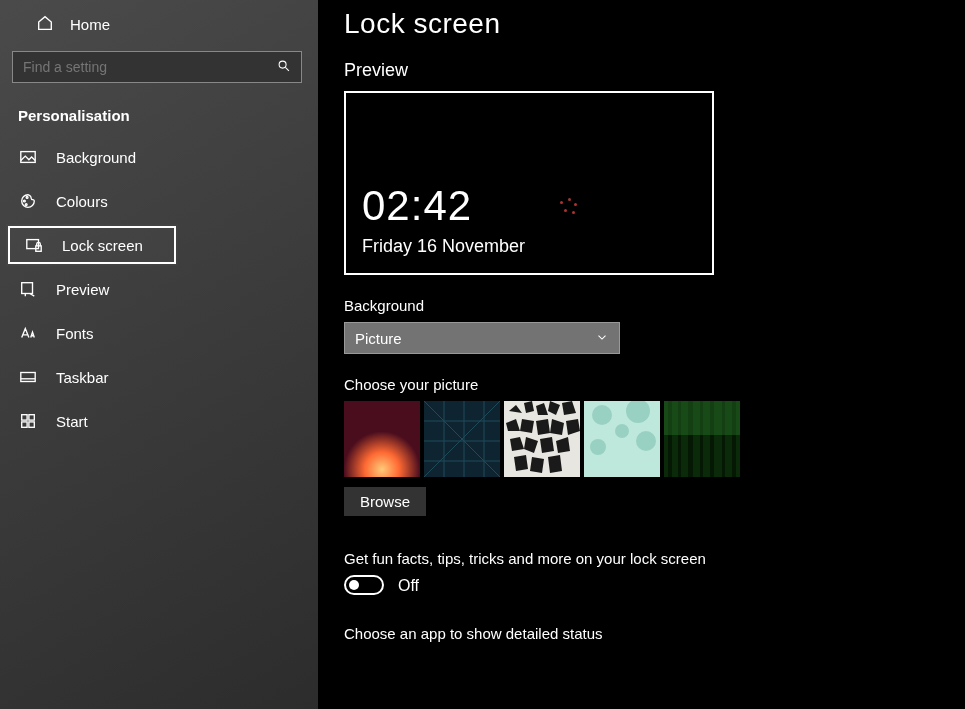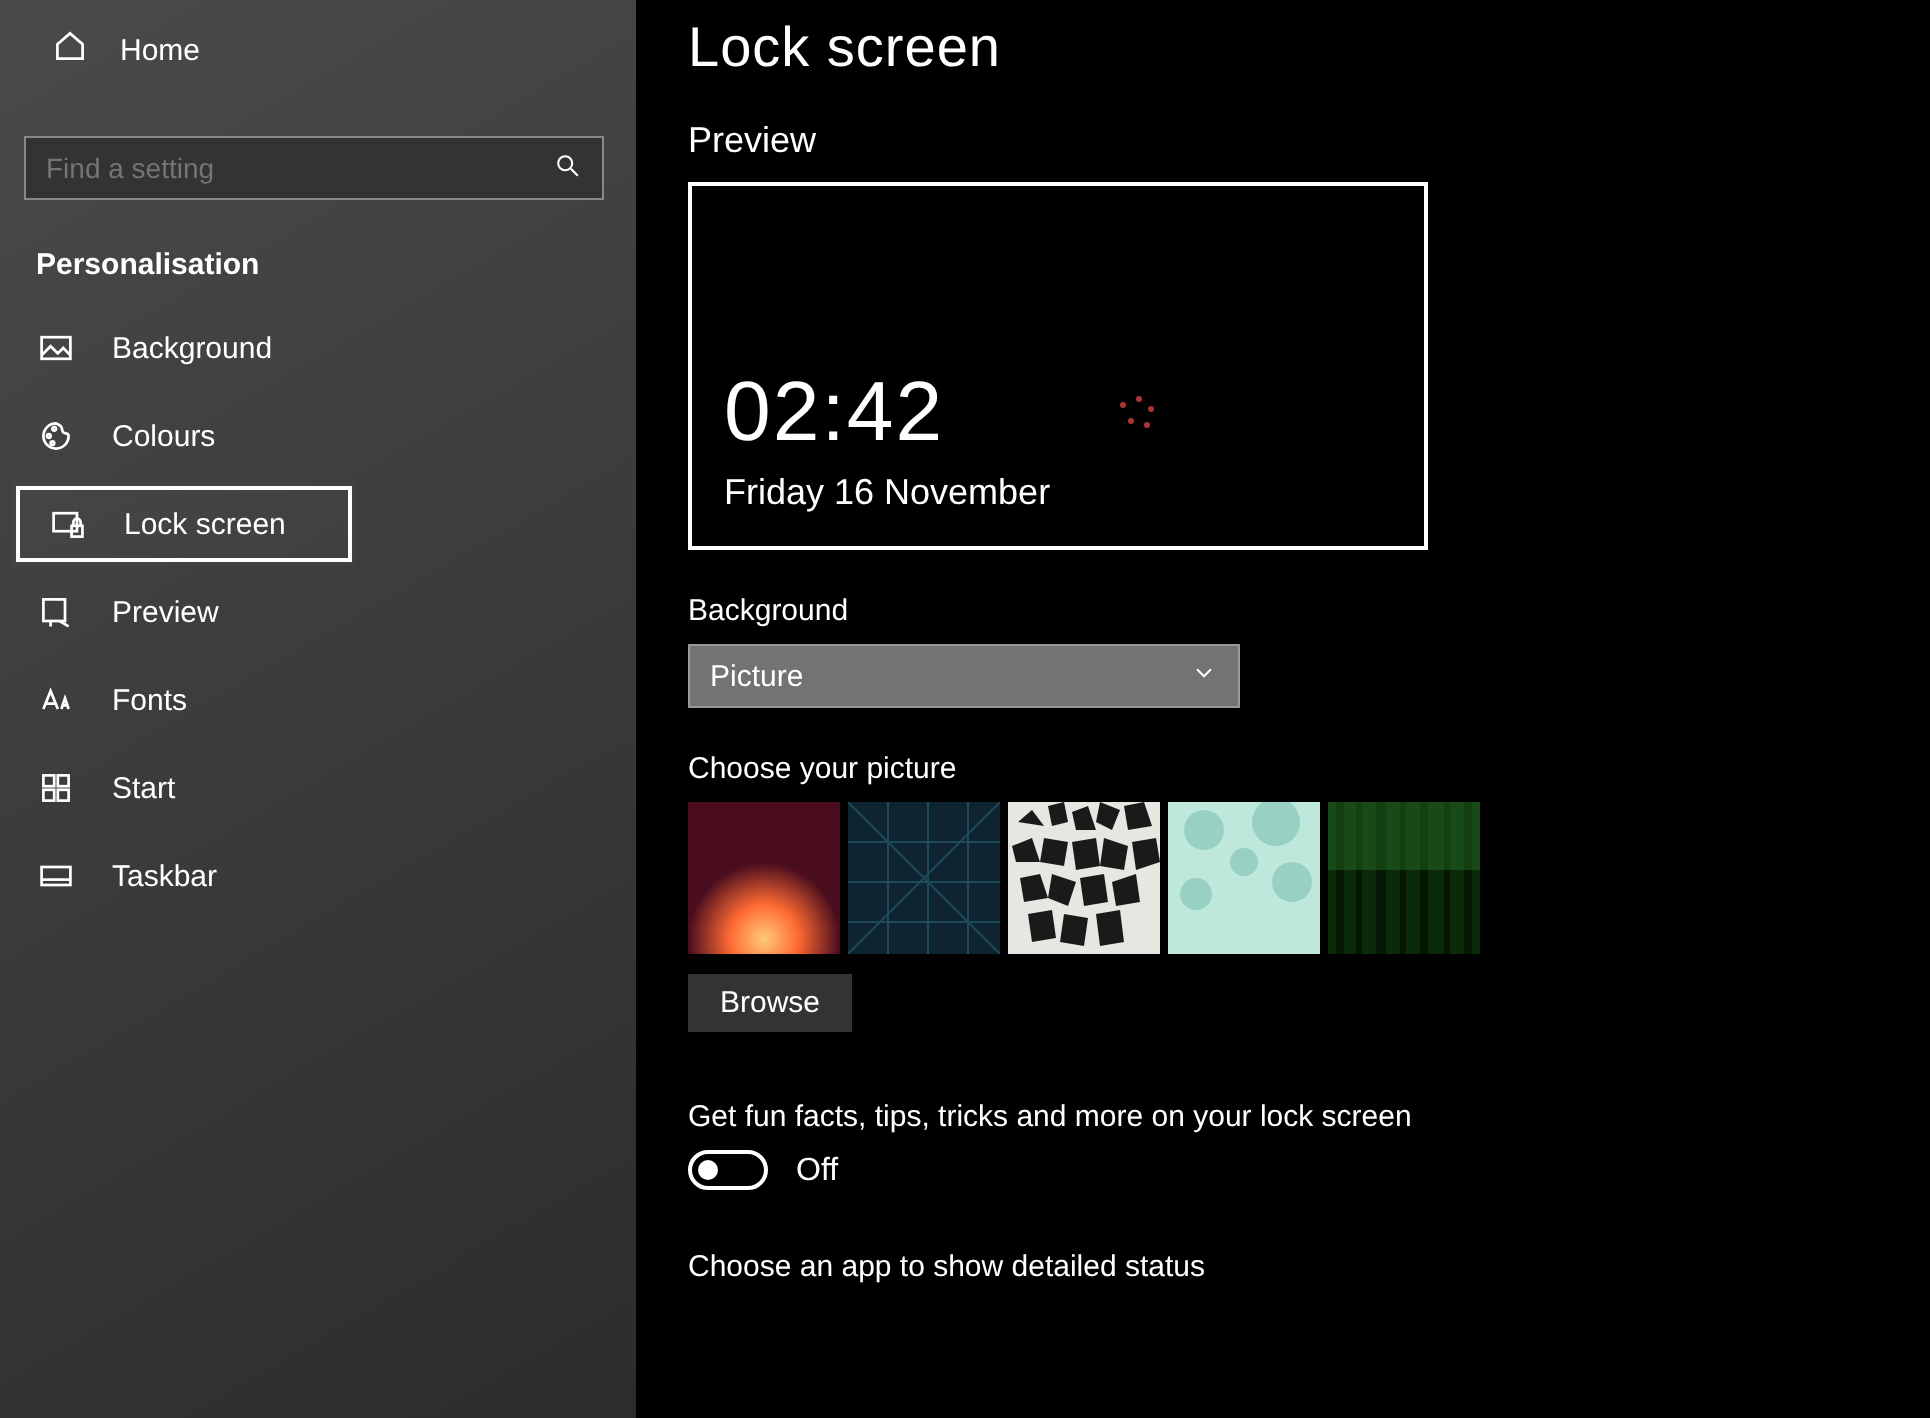--- a/index.html
+++ b/index.html
@@ -9,23 +9,23 @@
   
   .sidebar {
     width: 318px; height: 100%;
     background: #3b3b3b;
     background-image: linear-gradient(150deg, rgba(120,120,120,0.25), rgba(0,0,0,0.25));
     position: relative;
     padding: 0;
   }
   .sidebar .nav-home {
     display: flex; align-items: center; gap: 16px;
-    padding: 14px 18px 14px 26px; font-size: 15px; cursor: pointer;
-  }
-  .search-wrap { padding: 0 12px; margin-top: 18px; margin-bottom: 18px; }
+    padding: 14px 18px 14px 36px; font-size: 15px; cursor: pointer;
+  }
+  .search-wrap { padding: 0 12px; margin-top: 2px; margin-bottom: 18px; }
   .search {
     height: 32px; width: 290px;
     border: 1px solid #888; background: #333;
     display: flex; align-items: center; padding: 0 10px;
     color: #cfcfcf;
   }
   .search input {
     flex: 1; background: transparent; border: none; outline: none;
     color: #cfcfcf; font-size: 14px;
   }
@@ -172,37 +172,37 @@
       <svg viewBox="0 0 20 20" width="18" height="18">
           <path d="M3 15 L7 5 L11 15 M4.5 12 H9.5 M13 15 L15 9 L17 15 M13.7 13 H16.3"></path>
         </svg>
     </span>
     <span>Fonts</span>
   </div>
 
   <div class="nav-item">
     <span class="icon">
       <svg viewBox="0 0 20 20" width="18" height="18">
+          <rect x="2" y="5" width="16" height="10"></rect>
+          <path d="M2 12 H18"></path>
+        </svg>
+    </span>
+    <span>Taskbar</span>
+  </div>
+
+  <div class="nav-item">
+    <span class="icon">
+      <svg viewBox="0 0 20 20" width="18" height="18">
           <rect x="3" y="3" width="6" height="6"></rect>
           <rect x="11" y="3" width="6" height="6"></rect>
           <rect x="3" y="11" width="6" height="6"></rect>
           <rect x="11" y="11" width="6" height="6"></rect>
         </svg>
     </span>
     <span>Start</span>
-  </div>
-
-  <div class="nav-item">
-    <span class="icon">
-      <svg viewBox="0 0 20 20" width="18" height="18">
-          <rect x="2" y="5" width="16" height="10"></rect>
-          <path d="M2 12 H18"></path>
-        </svg>
-    </span>
-    <span>Taskbar</span>
   </div>
 
 </div>
 
 <div class="main">
 
   <div class="page-title">Lock screen</div>
 
   <div class="section-label">Preview</div>
 

